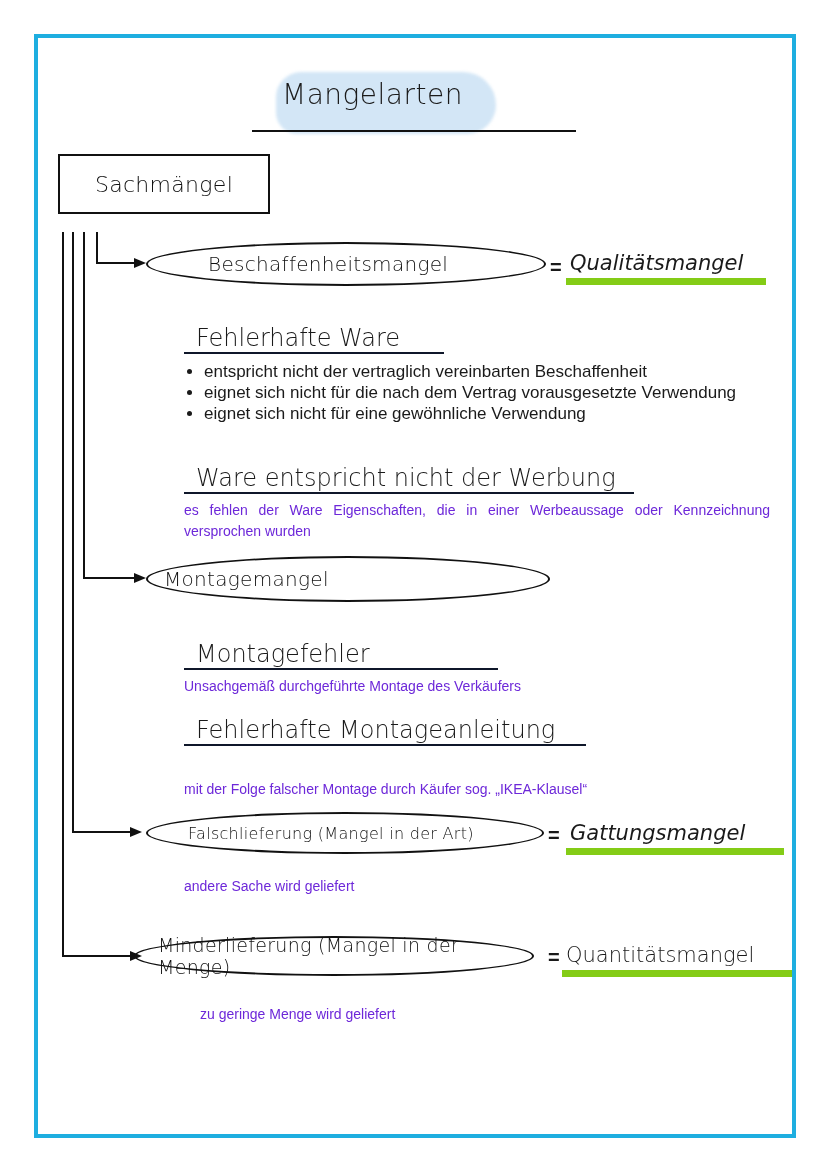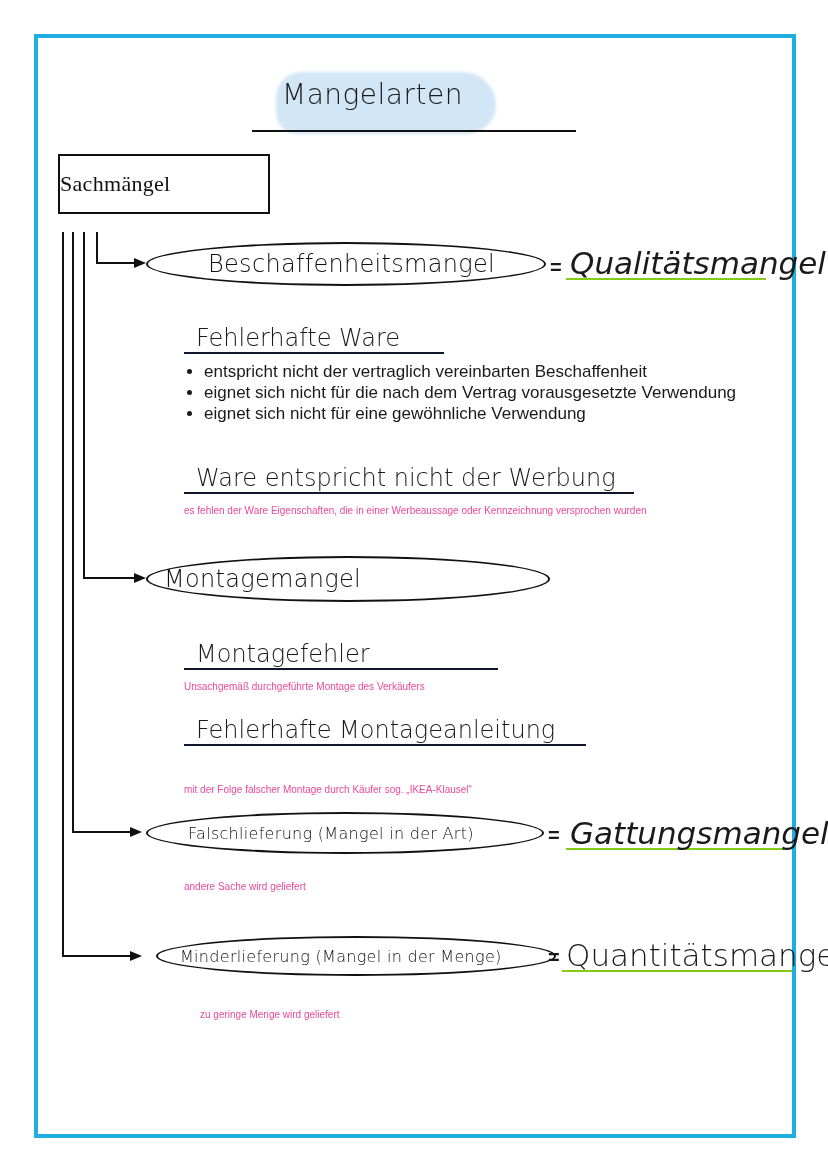--- a/index.html
+++ b/index.html
@@ -3,29 +3,29 @@
   <meta charset="utf-8">
   <style>
     html, body { margin: 0; padding: 0; background: #ffffff; }
     body { width: 828px; height: 1171px; position: relative; overflow: hidden; font-family: "Liberation Sans", sans-serif; color: #1a1a1a; }
     .frame { position: absolute; left: 34px; top: 34px; width: 754px; height: 1096px; border: 4px solid #1eaee0; box-sizing: content-box; }
     .abs { position: absolute; }
     .hand { font-family: "DejaVu Sans", sans-serif; font-weight: 300; color: #111; letter-spacing: 0.3px; }
     .title-highlight { position: absolute; left: 276px; top: 72px; width: 220px; height: 62px; background: #d3e6f6; border-radius: 26px 34px 30px 22px; filter: blur(1.5px); }
     .title { left: 282px; top: 78px; font-size: 28px; font-weight: 300; font-family: "DejaVu Sans", sans-serif; letter-spacing: 0.5px; }
     .title-rule { left: 252px; top: 130px; width: 324px; height: 2px; background: #111; }
-    .box { left: 58px; top: 154px; width: 212px; height: 60px; border: 2px solid #111; box-sizing: border-box; display: flex; align-items: center; font-size: 22px; font-family: Liberation Serif, serif; }
+    .box { left: 58px; top: 154px; width: 212px; height: 60px; border: 2px solid #111; box-sizing: border-box; display: flex; align-items: center; justify-content: center; font-size: 22px; }
     .vline { position: absolute; width: 2px; background: #111; }
     .hline { position: absolute; height: 2px; background: #111; }
     .arrowhead { position: absolute; width: 0; height: 0; border-top: 5px solid transparent; border-bottom: 5px solid transparent; border-left: 12px solid #111; }
-    .ellipse { position: absolute; border: 2px solid #111; border-radius: 50%; box-sizing: border-box; display: flex; align-items: center; padding-left: 60px; font-size: 24px; }
+    .ellipse { position: absolute; border: 2px solid #111; border-radius: 50%; box-sizing: border-box; display: flex; align-items: center; padding-left: 60px; font-size: 20px; }
     .eq { position: absolute; font-size: 20px; font-weight: bold; }
-    .synonym { position: absolute; font-size: 31px; font-style: italic; font-family: "DejaVu Sans", sans-serif; font-weight: 300; border-bottom: 2px solid #84cc16; line-height: 30px; padding: 0 4px; }
+    .synonym { position: absolute; font-size: 21px; font-style: italic; font-family: "DejaVu Sans", sans-serif; font-weight: 300; border-bottom: 7px solid #84cc16; line-height: 30px; padding: 0 4px; }
     .heading { position: absolute; font-size: 24px; font-family: "DejaVu Sans", sans-serif; font-weight: 300; border-bottom: 2px solid #0f172a; line-height: 28px; padding-left: 12px; }
-    .body-text { position: absolute; font-size: 10px; line-height: 21px; color: #ec4899; }
+    .body-text { position: absolute; font-size: 14px; line-height: 21px; color: #6d28d9; }
     ul.bullets { position: absolute; margin: 0; padding-left: 24px; font-size: 17px; line-height: 21px; }
     ul.bullets li { margin: 0; }
     .justify { text-align: justify; text-align-last: left; }
   </style>
 </head>
 <body>
 
 <div class="frame"></div>
 
 <div class="title-highlight"></div>
@@ -79,18 +79,18 @@
 <div class="heading" style="left:184px; top:716px; width:390px;">Fehlerhafte Montageanleitung</div>
 <div class="body-text" style="left:184px; top:752px; width:600px;margin-top:27px;">mit der Folge falscher Montage durch Käufer sog. „IKEA-Klausel“</div>
 
 <div class="ellipse hand" style="left:146px; top:812px; width:398px; height:42px; font-size:16px; padding-left:40px;">
   <span>Falschlieferung (Mangel in der Art)</span>
 </div>
 <div class="eq" style="left:548px; top:824px;">=</div>
 <div class="synonym" style="left:566px; top:818px; width:210px;">Gattungsmangel</div>
 <div class="body-text" style="left:184px; top:876px; width:400px;">andere Sache wird geliefert</div>
 
-<div class="ellipse hand" style="left:156px; top:936px; width:400px; height:40px; font-size:16px; padding-left:22px;">
+<div class="ellipse hand" style="left:134px; top:936px; width:400px; height:40px; font-size:19px; padding-left:22px;">
   <span>Minderlieferung (Mangel in der Menge)</span>
 </div>
 <div class="eq" style="left:548px; top:946px;">=</div>
 <div class="synonym" style="left:562px; top:940px; width:222px; font-style:normal;">Quantitätsmangel</div>
 <div class="body-text" style="left:200px; top:1004px; width:400px;">zu geringe Menge wird geliefert</div>
 
 </body></html>

